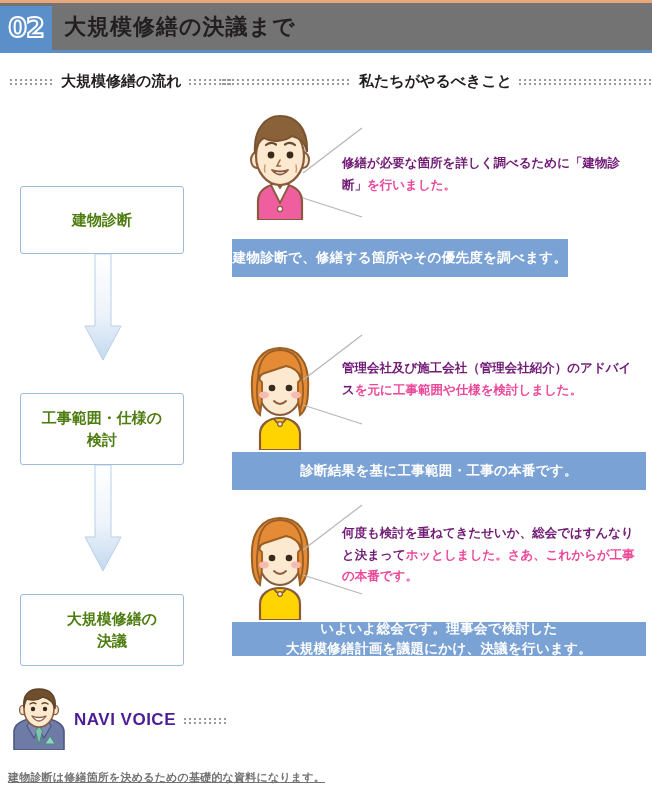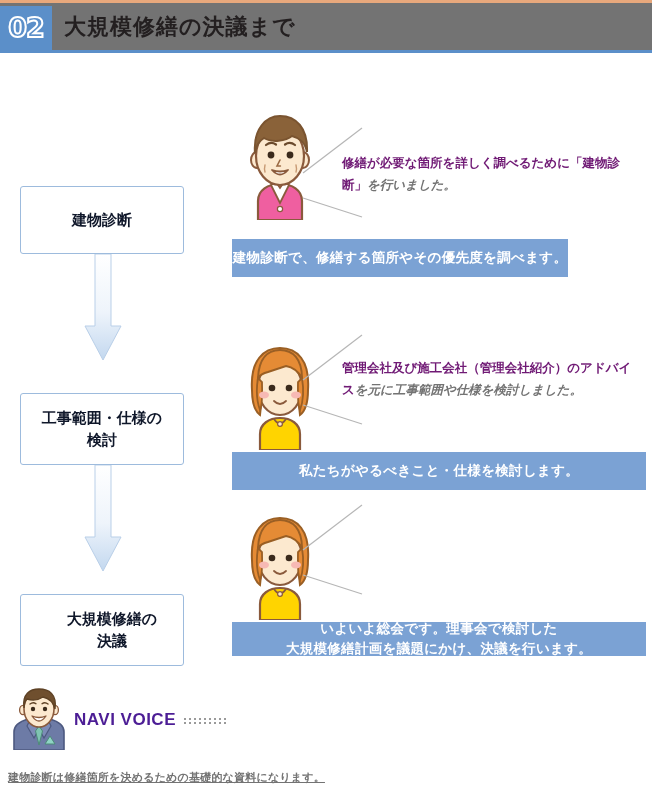--- a/index.html
+++ b/index.html
@@ -72,37 +72,37 @@
 
   
   .flowbox{
     position:absolute;
     box-sizing:border-box;
     border:1px solid #9dbbdd;
     border-radius:3px;
     background:#ffffff;
     display:flex;align-items:center;justify-content:center;
     text-align:center;
-    color:#0f172a;
+    color:#4d7c0f;
     font-size:15px;font-weight:bold;
     line-height:1.45;
   }
   .arrow{position:absolute;}
   .arrow svg{display:block;}
 
   
   .speech{
     position:absolute;
     font-size:12.5px;
     line-height:1.72;
     color:#3b3b3b;
     font-weight:bold;
   }
   .speech .hi{color:#701a75;}
-  .speech .nm{color:#737373;font-weight:bold;font-style:italic;}
+  .speech .nm{color:#ec4899;font-weight:bold;}
 
   .bluebox{
     position:absolute;
     background:#7ba2d4;
     color:#ffffff;
     font-size:13.5px;
     font-weight:bold;
     display:flex;align-items:center;justify-content:center;
     text-align:center;
     line-height:1.5;
@@ -145,20 +145,32 @@
 <div class="page">
 
   <div class="header">
     <div class="num-box">
       <span class="num">02</span>
     </div>
     <div class="header-title">大規模修繕の決議まで</div>
     <div class="header-underline"></div>
   </div>
 
+  <div class="label-row">
+    <div class="lbl" id="label-left">
+      <span class="dots d1"></span>
+      <span class="txt">大規模修繕の流れ</span>
+      <span class="dots d2"></span>
+    </div>
+    <div class="lbl" id="label-right">
+      <span class="dots d1"></span>
+      <span class="txt">私たちがやるべきこと</span>
+      <span class="dots d2"></span>
+    </div>
+  </div>
 
   <div class="flowbox" style="left:20px;top:186px;width:164px;height:68px;">
     <span>建物診断</span>
   </div>
 
   <div class="arrow" style="left:84px;top:254px;">
     <svg width="38" height="108" viewBox="0 0 38 108">
       <defs>
         <linearGradient id="ag1" x1="0" y1="0" x2="0" y2="1">
           <stop offset="0%" stop-color="#ffffff"></stop>
@@ -275,21 +287,21 @@
       <line x1="3" y1="48" x2="62" y2="3" stroke="#b6b6b6" stroke-width="1.2"></line>
       <line x1="3" y1="73" x2="62" y2="92" stroke="#b6b6b6" stroke-width="1.2"></line>
     </svg>
   </div>
 
   <div class="speech" style="left:342px;top:358px;width:300px;">
     <span class="hi">管理会社及び施工会社（管理会社紹介）のアド</span><span class="hi">バイス</span><span class="nm">を元に工事範囲や仕様を検討しました。</span>
   </div>
 
   <div class="bluebox" style="left:232px;top:452px;width:414px;height:38px;">
-    <span style="white-space:pre-line;">私たちがやるべきこと・仕様を検討します。</span>
+    <span style="white-space:pre-line;">診断結果を基に工事範囲・工事の本番です。</span>
   </div>
 
   <div class="avatar" style="left:228px;top:508px;">
     <svg width="104" height="112" viewBox="0 0 104 112">
       <path d="M32,112 L32,96 C32,86 41,80 52,80 C63,80 72,86 72,96 L72,112 Z" fill="#ffd400" stroke="#8a5a3c" stroke-width="2.2"></path>
       <path d="M46,81 q6,9 12,0" fill="none" stroke="#8a5a3c" stroke-width="1.8"></path>
       <circle cx="52" cy="86" r="2.4" fill="#fce9cf" stroke="#8a5a3c" stroke-width="1.2"></circle>
       <path d="M24,52 C22,22 36,10 52,10 C69,10 82,22 80,52
                C80,66 76,74 72,77 L70,58 C64,62 40,62 34,58 L32,77
                C28,74 24,66 24,52 Z" fill="#e58b35" stroke="#9a5f24" stroke-width="2"></path>
@@ -306,20 +318,23 @@
     </svg>
   </div>
 
   <div class="leader" style="left:300px;top:502px;">
     <svg width="66" height="95" viewBox="0 0 66 95">
       <line x1="3" y1="48" x2="62" y2="3" stroke="#b6b6b6" stroke-width="1.2"></line>
       <line x1="3" y1="73" x2="62" y2="92" stroke="#b6b6b6" stroke-width="1.2"></line>
     </svg>
   </div>
 
+  <div class="speech" style="left:342px;top:523px;width:300px;">
+    <span class="hi">何度も検討を重ねてきたせいか、</span><span class="hi">総会ではすんな</span><span class="hi">りと決まって</span><span class="nm">ホッとしました。さあ、これからが</span><span class="nm">工事の本番です。</span>
+  </div>
 
   <div class="bluebox" style="left:232px;top:622px;width:414px;height:34px;">
     <span style="white-space:pre-line;">いよいよ総会です。理事会で検討した
 大規模修繕計画を議題にかけ、決議を行います。</span>
   </div>
 
   <div class="navi-wrap">
     <div class="navi-avatar">
       <svg width="58" height="62" viewBox="0 0 58 62">
 

